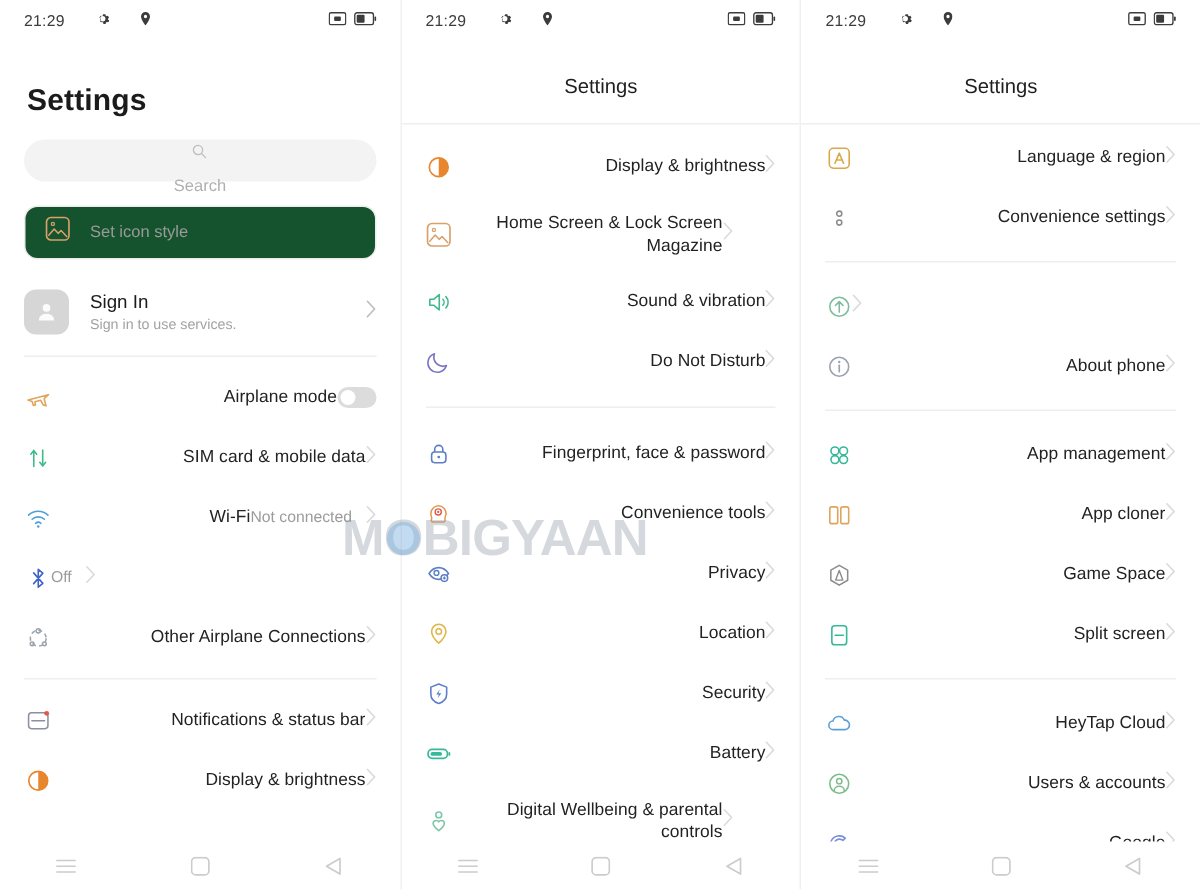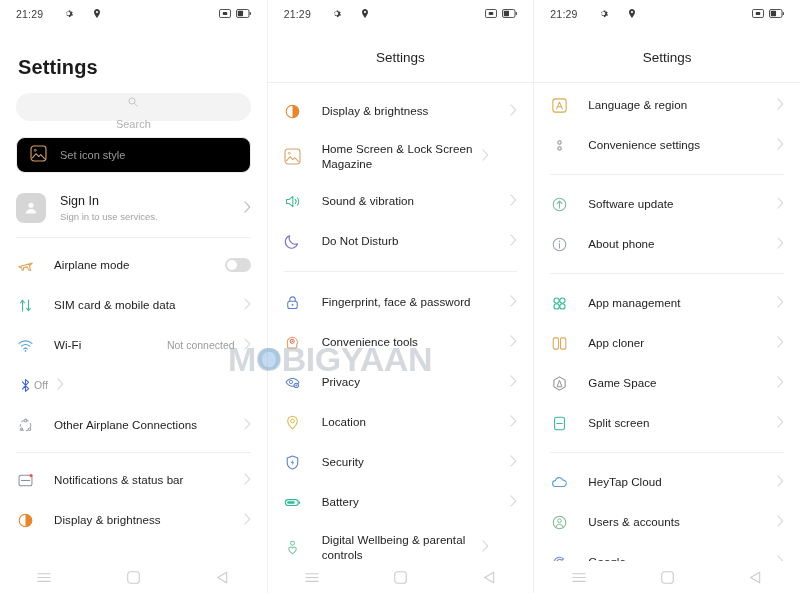--- a/index.html
+++ b/index.html
@@ -52,21 +52,21 @@
     background: #f3f3f3; border-radius: 14px;
     display: flex; align-items: center; padding: 0 11px; gap: 7px; flex-direction: column;
   }
   .search-ph { font-size: 11px; color: #b0b0b0; }
 
   
   .iconstyle-card {
     margin: 16px 16px 0 16px; height: 36px;
     border: 1px solid #ececec; border-radius: 9px;
     display: flex; align-items: center; padding: 0 13px; gap: 13px;
-    background: #000000;
+    background: #14532d;
   }
   .iconstyle-label { font-size: 11px; color: #9a9a9a; }
 
   
   .signin {
     display: flex; align-items: center;
     margin: 20px 16px 12px 16px; gap: 14px;
   }
   .avatar {
     width: 30px; height: 30px; border-radius: 8px;
@@ -77,20 +77,21 @@
   .signin-title { font-size: 12.5px; color: #1b1b1b; line-height: 1.25; }
   .signin-sub { font-size: 9.5px; color: #a2a2a2; margin-top: 2px; }
 
   
   .list { padding: 0 0 0 0; }
   .row {
     display: flex; align-items: center;
     min-height: 40px;
     padding: 0 16px 0 16px;
     gap: 0;
+    text-align: right;
   }
   .row .ic {
     width: 18px; height: 18px; flex: 0 0 18px;
     display: flex; align-items: center; justify-content: center;
   }
   .row .lbl {
     flex: 1 1 auto; font-size: 11.6px; color: #222; line-height: 1.3;
     margin-left: 20px; letter-spacing: .05px;
   }
   .row .val { font-size: 10.5px; color: #9b9b9b; margin-right: 9px; white-space: nowrap; }
@@ -655,21 +656,20 @@
 
       <div class="divider" style="margin:9px 16px;"></div>
 
       <div class="row">
         <span class="ic">
           <svg width="17" height="17" viewBox="0 0 20 20">
               <circle cx="10" cy="10" r="7.4" fill="none" stroke="#7dbd9a" stroke-width="1.25"></circle>
               <path d="M10 14.2V6M10 6L7 9M10 6l3 3" fill="none" stroke="#7dbd9a" stroke-width="1.25" stroke-linecap="round" stroke-linejoin="round"></path>
             </svg>
         </span>
-        <span class="lbl">Software update</span>
         <span class="chev">
           <svg width="7" height="12" viewBox="0 0 8 14">
               <polyline points="1,1 6.6,7 1,13" fill="none" stroke="#bdbdbd" stroke-width="1.3" stroke-linecap="round" stroke-linejoin="round"></polyline>
             </svg>
         </span>
       </div>
 
       <div class="row">
         <span class="ic">
           <svg width="17" height="17" viewBox="0 0 20 20">

